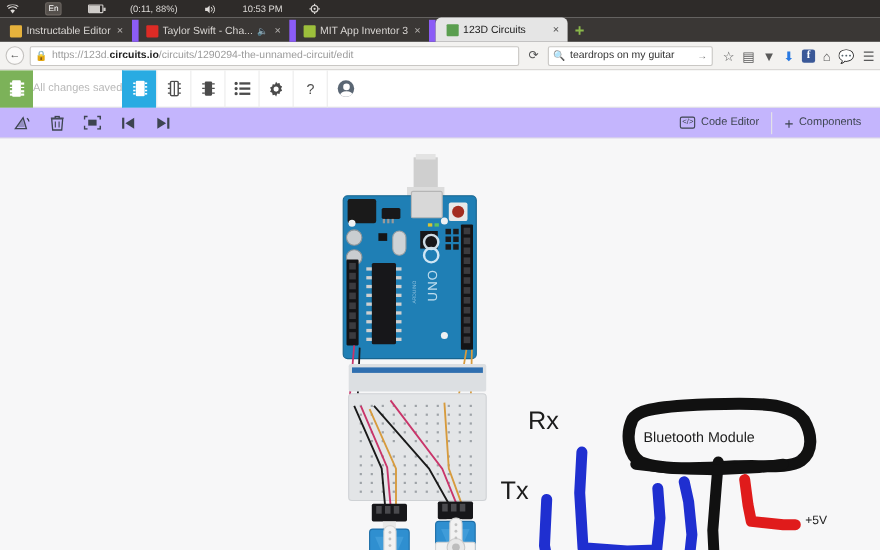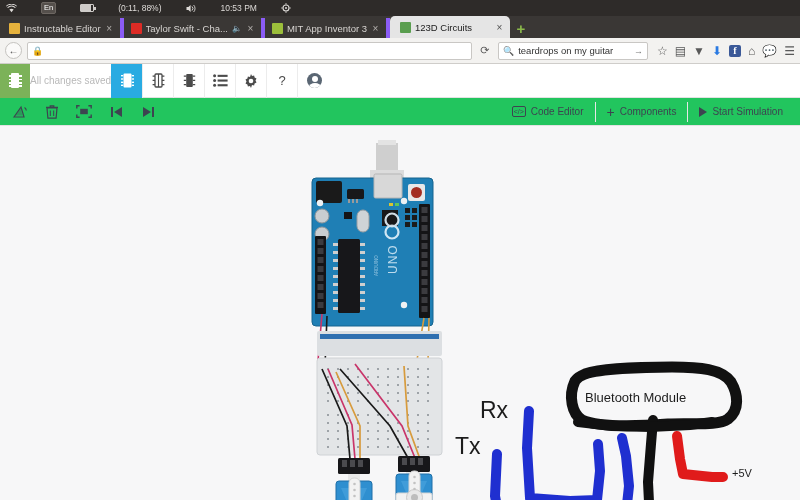--- a/index.html
+++ b/index.html
@@ -30,21 +30,21 @@
   .batt:after { content:""; position:absolute; right:-3px; top:2px; width:2px; height:3px; background:#cfccc9; }
 
   
   .tabstrip {
     height: 22px; background: #3a3735; display: flex; align-items: flex-end;
     padding-left: 2px; flex: none; position: relative;
   }
   .tab {
     height: 20px; display: flex; align-items: center; gap: 4px;
     padding: 0 6px 0 7px; font-size: 9.5px; color: #d8d5d2;
-    border-right: 4px solid #8b5cf6; max-width: 150px; min-width: 120px;
+    border-right: 6px solid #8b5cf6; max-width: 150px; min-width: 120px;
     position: relative; cursor: default;
   }
   .tab.active {
     background: #e5e5e5; color: #1a1a1a; height: 22px;
     border-radius: 5px 5px 0 0; border-right: none; font-weight: normal; padding-left: 10px;
   }
   .tab-favicon { width: 11px; height: 11px; flex: none; border-radius: 1px; }
   .tab-label { flex: 1; overflow: hidden; white-space: nowrap; text-overflow: ellipsis; }
   .tab-close { font-size: 10px; opacity: .75; width: 9px; text-align: center; }
   .tab-audio { font-size: 8px; opacity: .8; }
@@ -109,21 +109,21 @@
   .hdr-btn.active { background: #29abe2; color: #fff; border-left-color: #29abe2; }
   .hdr-btn.avatar-btn { width: 34px; }
   .avatar {
     width: 15px; height: 15px; border-radius: 50%; background: #5a6673; position: relative; overflow: hidden;
   }
   .avatar:before { content:""; position:absolute; left:4.5px; top:2.5px; width:6px; height:6px; border-radius:50%; background:#fff; }
   .avatar:after { content:""; position:absolute; left:1.5px; top:9.5px; width:12px; height:8px; border-radius:50% 50% 0 0; background:#fff; }
 
   
   .toolbar {
-    height: 28px; background: #22c55e; border-bottom: 1px solid #e2e2e2;
+    height: 28px; background: #c4b5fd; border-bottom: 1px solid #e2e2e2;
     display: flex; align-items: center; flex: none;
   }
   .tb-left { display: flex; align-items: center; padding-left: 4px; gap: 0; }
   .tb-btn {
     width: 32px; height: 26px; display: flex; align-items: center; justify-content: center;
     font-size: 12px; color: #3d4450;
   }
   .tb-right { margin-left: auto; display: flex; align-items: center; padding-right: 6px; }
   .tb-action {
     display: flex; align-items: center; gap: 5px; font-size: 10px; color: #3d4450;
@@ -137,21 +137,21 @@
   .plus-icon { font-size: 14px; line-height: 1; font-weight: 400; }
   .play-icon {
     width: 0; height: 0; border-left: 8px solid #3d4450;
     border-top: 5px solid transparent; border-bottom: 5px solid transparent;
   }
 
   
   .canvas { flex: 1; position: relative; background: #f7f7f8; overflow: hidden; }
   .canvas svg { position: absolute; left: 0; top: 0; }
   .lbl { position: absolute; color: #1c1c1c; white-space: nowrap; }
-  .lbl-rx { font-size: 23px; left: 480px; top: 271px; }
+  .lbl-rx { font-size: 23px; left: 480px; top: 243px; }
   .lbl-tx { font-size: 23px; left: 455px; top: 307px; }
   .lbl-bt { font-size: 13px; left: 585px; top: 264px; }
   .lbl-5v { font-size: 11px; left: 732px; top: 341px; }
 </style>
 </head>
 <body>
 
 <div id="app">
 
   <div class="unity-panel">
@@ -207,20 +207,21 @@
       <span class="tab-label">123D Circuits</span>
       <span class="tab-close">×</span>
     </div>
     <div class="newtab">+</div>
   </div>
 
   <div class="navbar">
     <div class="nav-btn">←</div>
     <div class="urlbox">
       <span class="lock">🔒</span>
+      <span><span class="url-scheme">https://123d.</span><span class="url-host">circuits.io</span><span class="url-path">/circuits/1290294-the-unnamed-circuit/edit</span></span>
     </div>
     <div class="reload">⟳</div>
     <div class="searchbox">
       <span style="font-size:9px;color:#777">🔍</span>
       <span class="q">teardrops on my guitar</span>
       <span style="color:#777;font-size:9px">→</span>
     </div>
     <div class="nav-icons">
       <span class="nic">☆</span>
       <span class="nic">▤</span>
@@ -344,24 +345,20 @@
       </div>
     </div>
     <div class="tb-right">
       <div class="tb-action">
         <span class="code-icon">&lt;/&gt;</span>
         <span>Code Editor</span>
       </div>
       <div class="tb-action">
         <span class="plus-icon">+</span>
         <span>Components</span>
-      </div>
-      <div class="tb-action">
-        <span class="play-icon"></span>
-        <span>Start Simulation</span>
       </div>
     </div>
   </div>
 
   <div class="canvas">
 
     <svg width="800" height="380" viewBox="0 0 800 380">
 
       <g>
         <rect x="376" y="17" width="22" height="30" fill="#cfcfcf"></rect>

